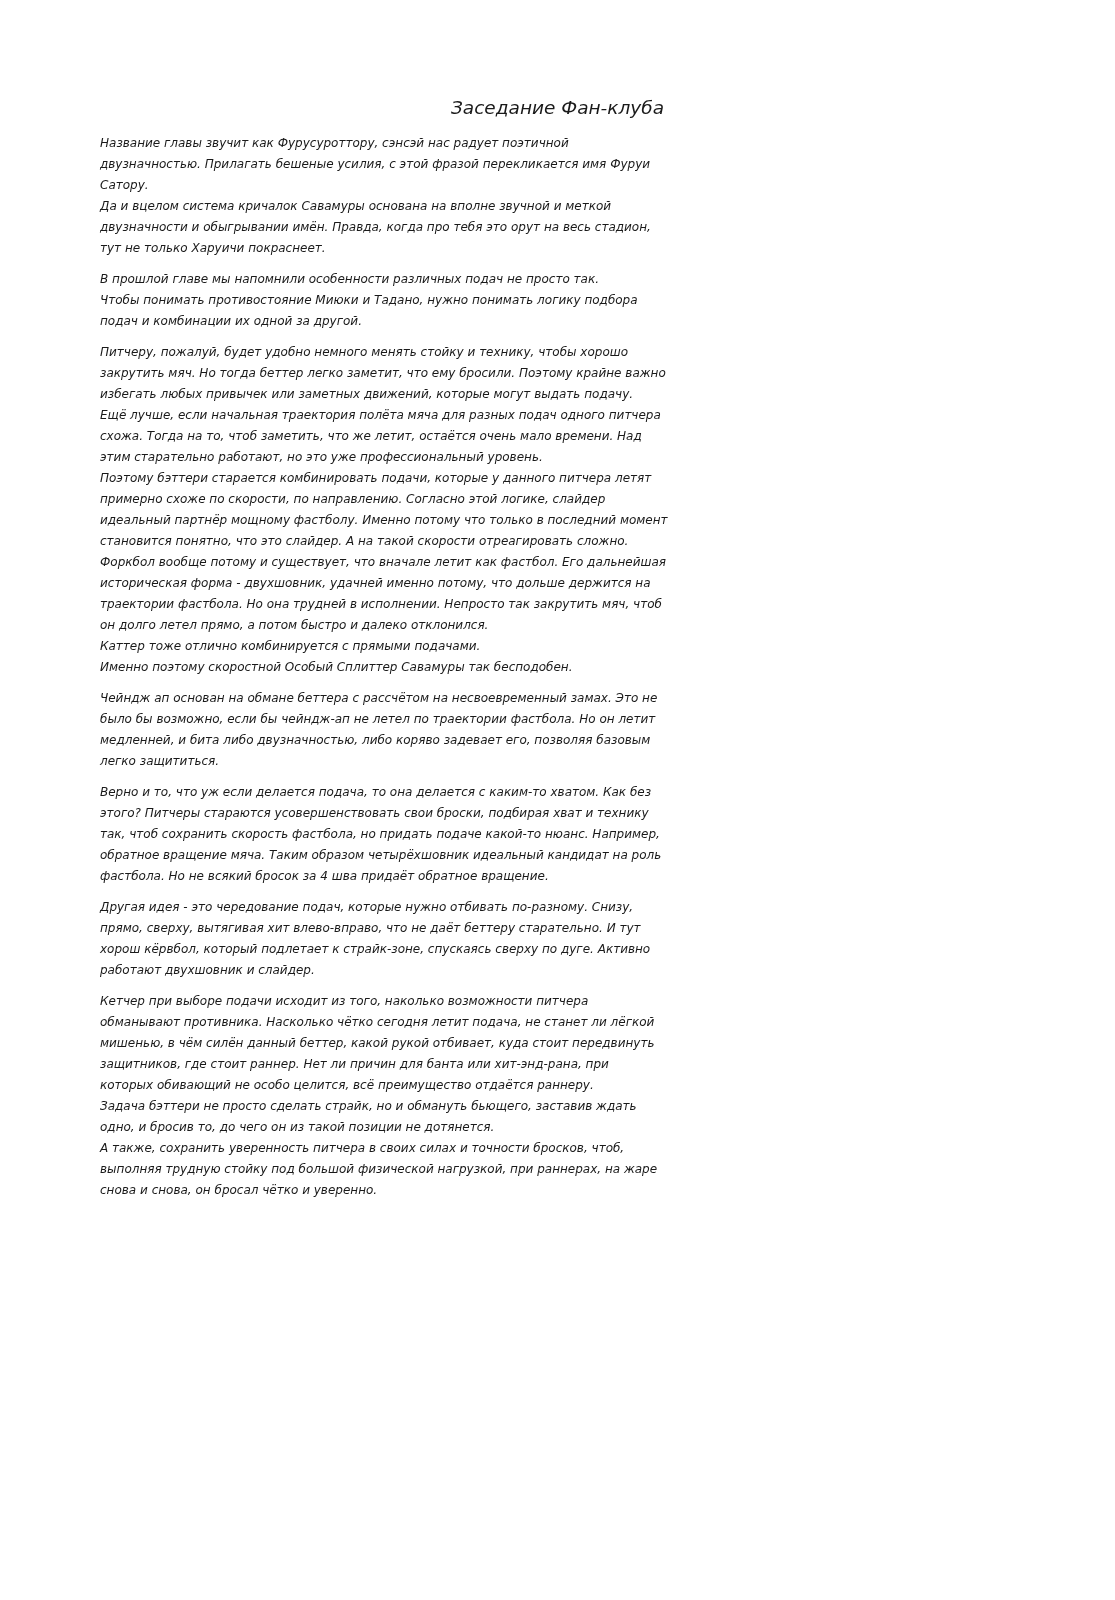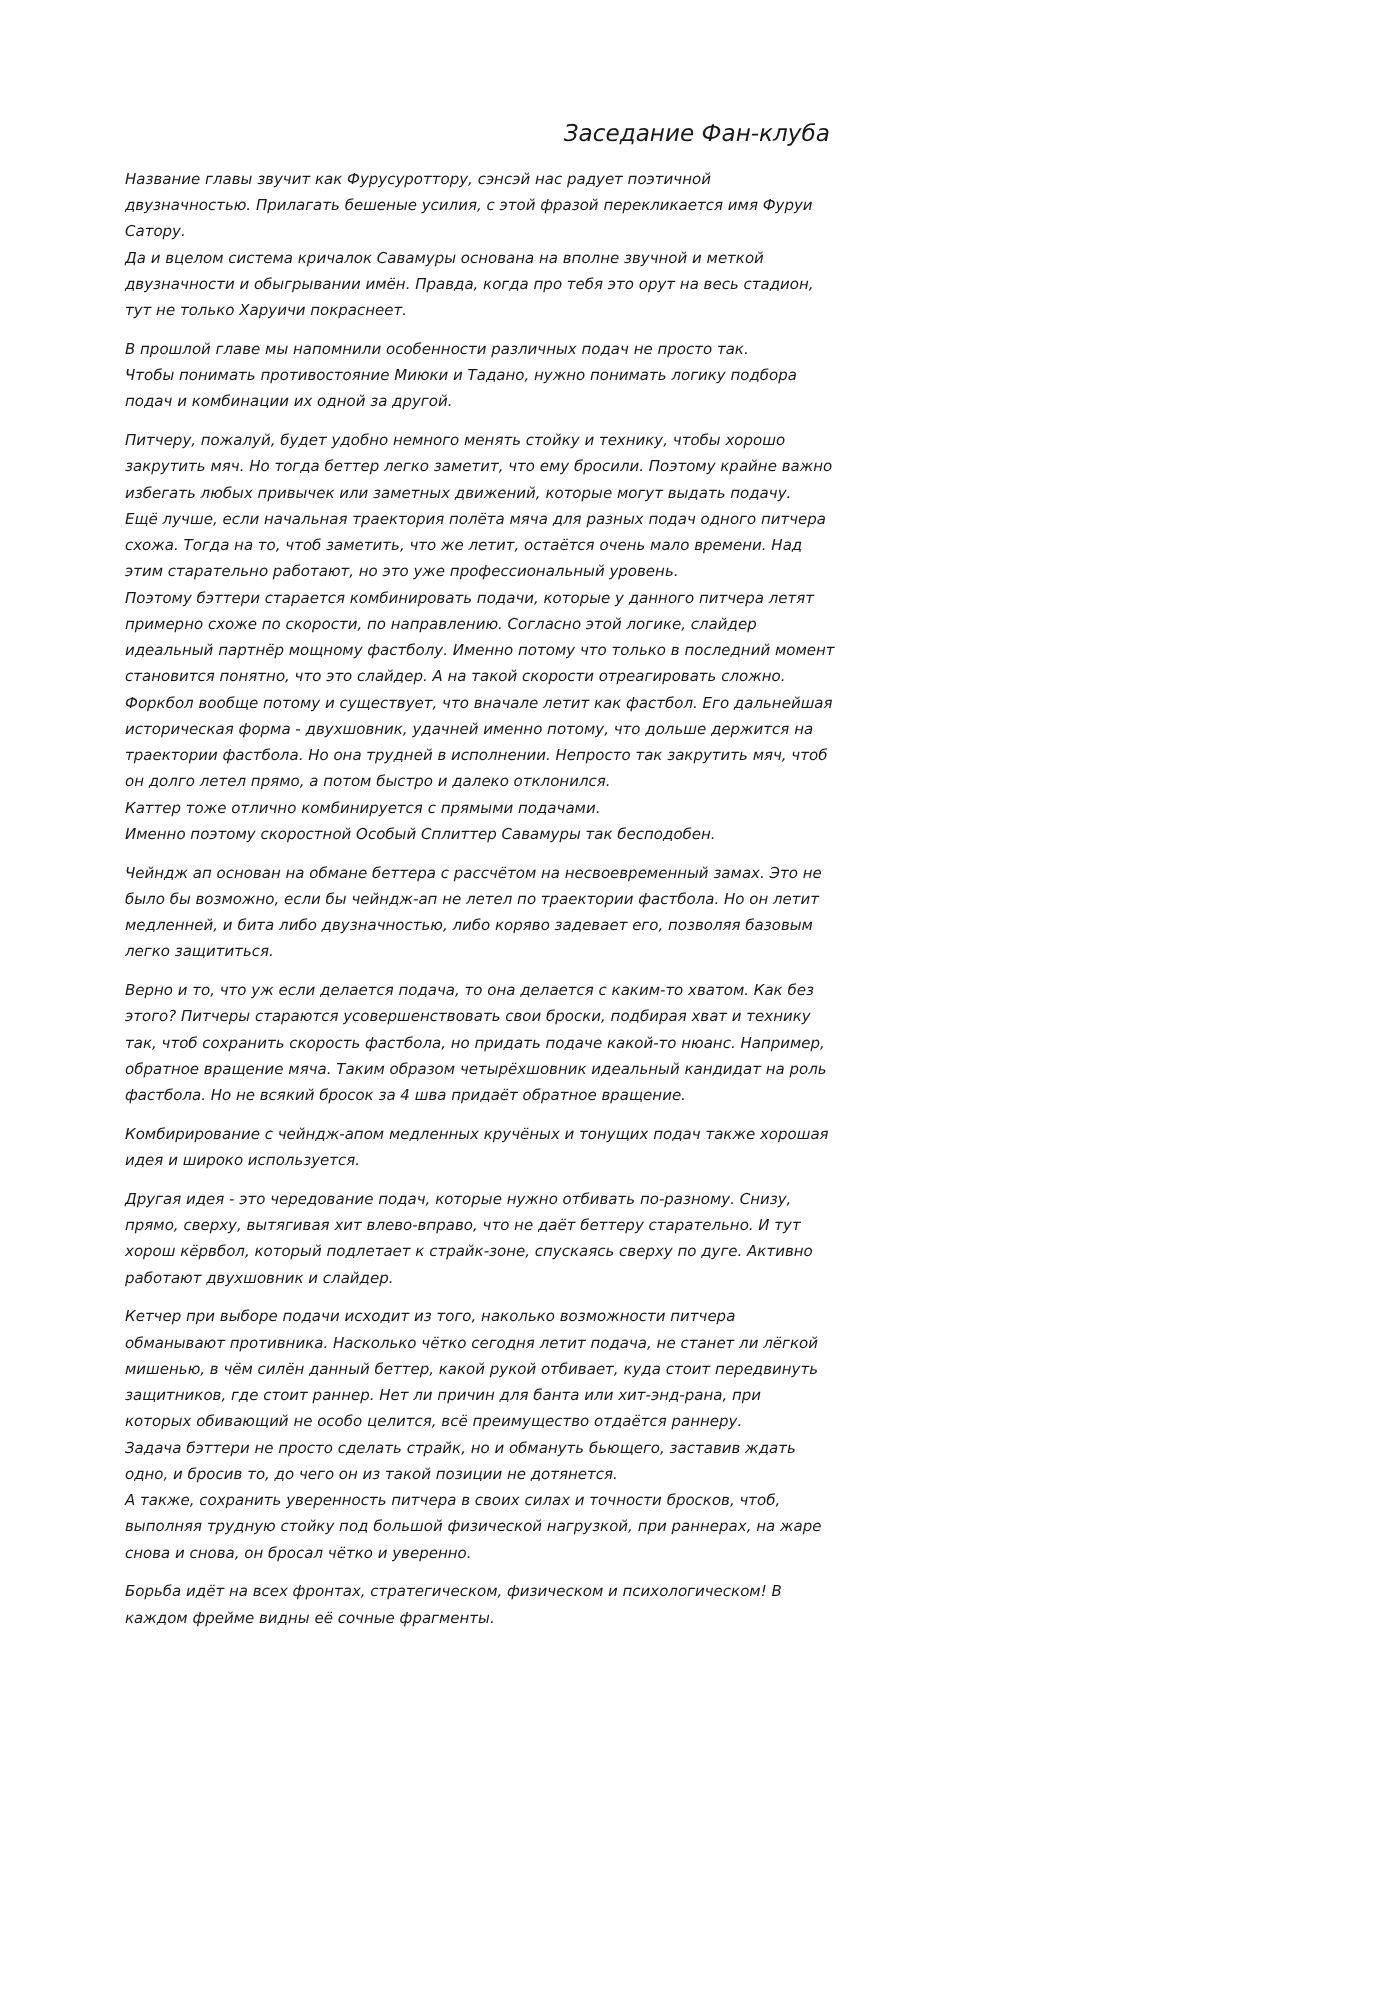--- a/index.html
+++ b/index.html
@@ -73,32 +73,28 @@
 Именно поэтому скоростной Особый Сплиттер Савамуры так бесподобен.</p>
     <p class="para">Чейндж ап основан на обмане беттера с рассчётом на несвоевременный замах. Это не
 было бы возможно, если бы чейндж-ап не летел по траектории фастбола. Но он летит
 медленней, и бита либо двузначностью, либо коряво задевает его, позволяя базовым
 легко защититься.</p>
     <p class="para">Верно и то, что уж если делается подача, то она делается с каким-то хватом. Как без
 этого? Питчеры стараются усовершенствовать свои броски, подбирая хват и технику
 так, чтоб сохранить скорость фастбола, но придать подаче какой-то нюанс. Например,
 обратное вращение мяча. Таким образом четырёхшовник идеальный кандидат на роль
 фастбола. Но не всякий бросок за 4 шва придаёт обратное вращение.</p>
-    <p class="para">Комбирирование с чейндж-апом медленных кручёных и тонущих подач также хорошая
-идея и широко используется.</p>
     <p class="para">Другая идея - это чередование подач, которые нужно отбивать по-разному. Снизу,
 прямо, сверху, вытягивая хит влево-вправо, что не даёт беттеру старательно. И тут
 хорош кёрвбол, который подлетает к страйк-зоне, спускаясь сверху по дуге. Активно
 работают двухшовник и слайдер.</p>
     <p class="para">Кетчер при выборе подачи исходит из того, наколько возможности питчера
 обманывают противника. Насколько чётко сегодня летит подача, не станет ли лёгкой
 мишенью, в чём силён данный беттер, какой рукой отбивает, куда стоит передвинуть
 защитников, где стоит раннер. Нет ли причин для банта или хит-энд-рана, при
 которых обивающий не особо целится, всё преимущество отдаётся раннеру.
 Задача бэттери не просто сделать страйк, но и обмануть бьющего, заставив ждать
 одно, и бросив то, до чего он из такой позиции не дотянется.
 А также, сохранить уверенность питчера в своих силах и точности бросков, чтоб,
 выполняя трудную стойку под большой физической нагрузкой, при раннерах, на жаре
 снова и снова, он бросал чётко и уверенно.</p>
-    <p class="para">Борьба идёт на всех фронтах, стратегическом, физическом и психологическом! В
-каждом фрейме видны её сочные фрагменты.</p>
   </div>
 </div>
 
 </body></html>

